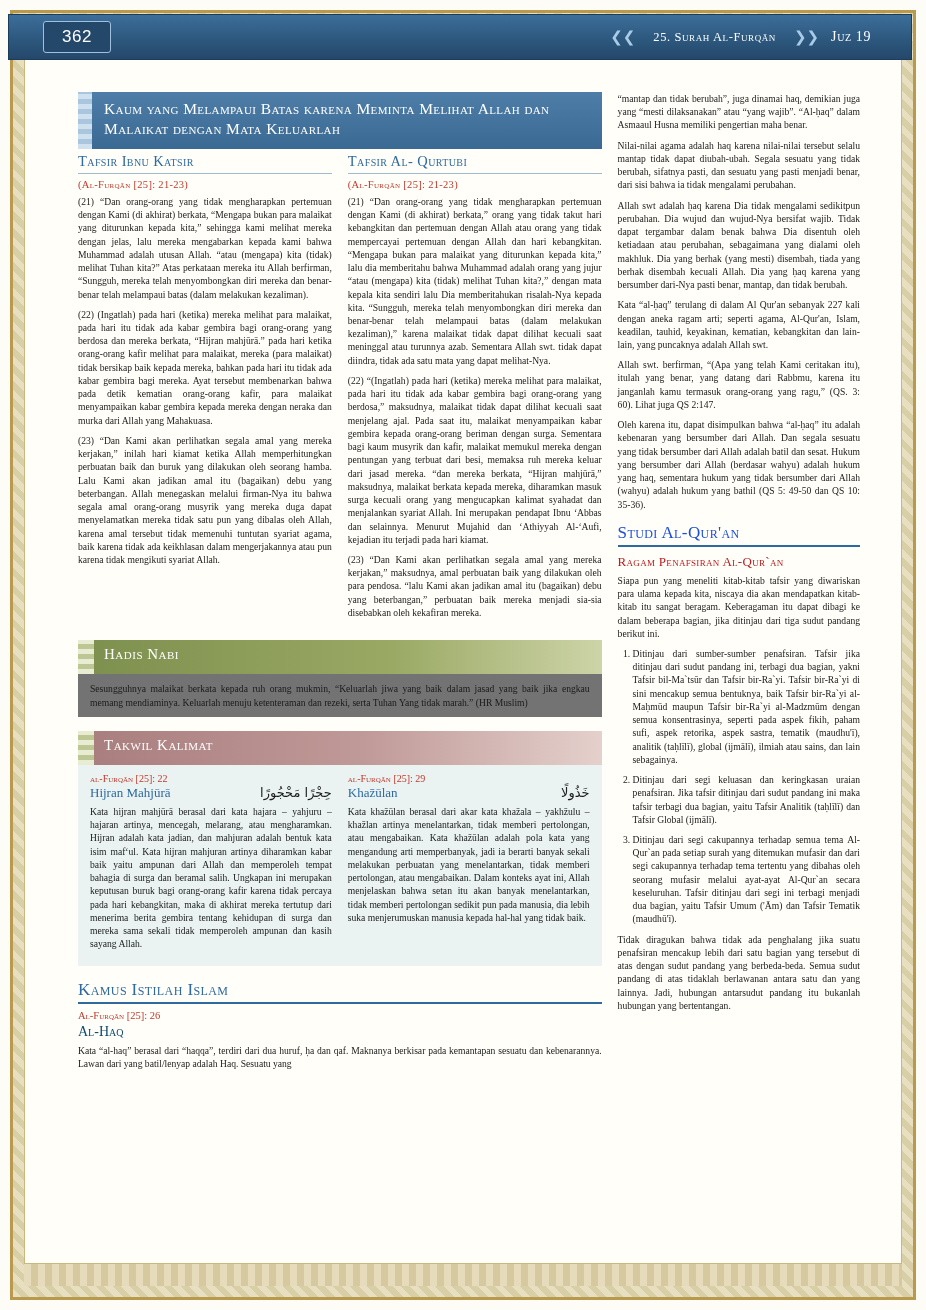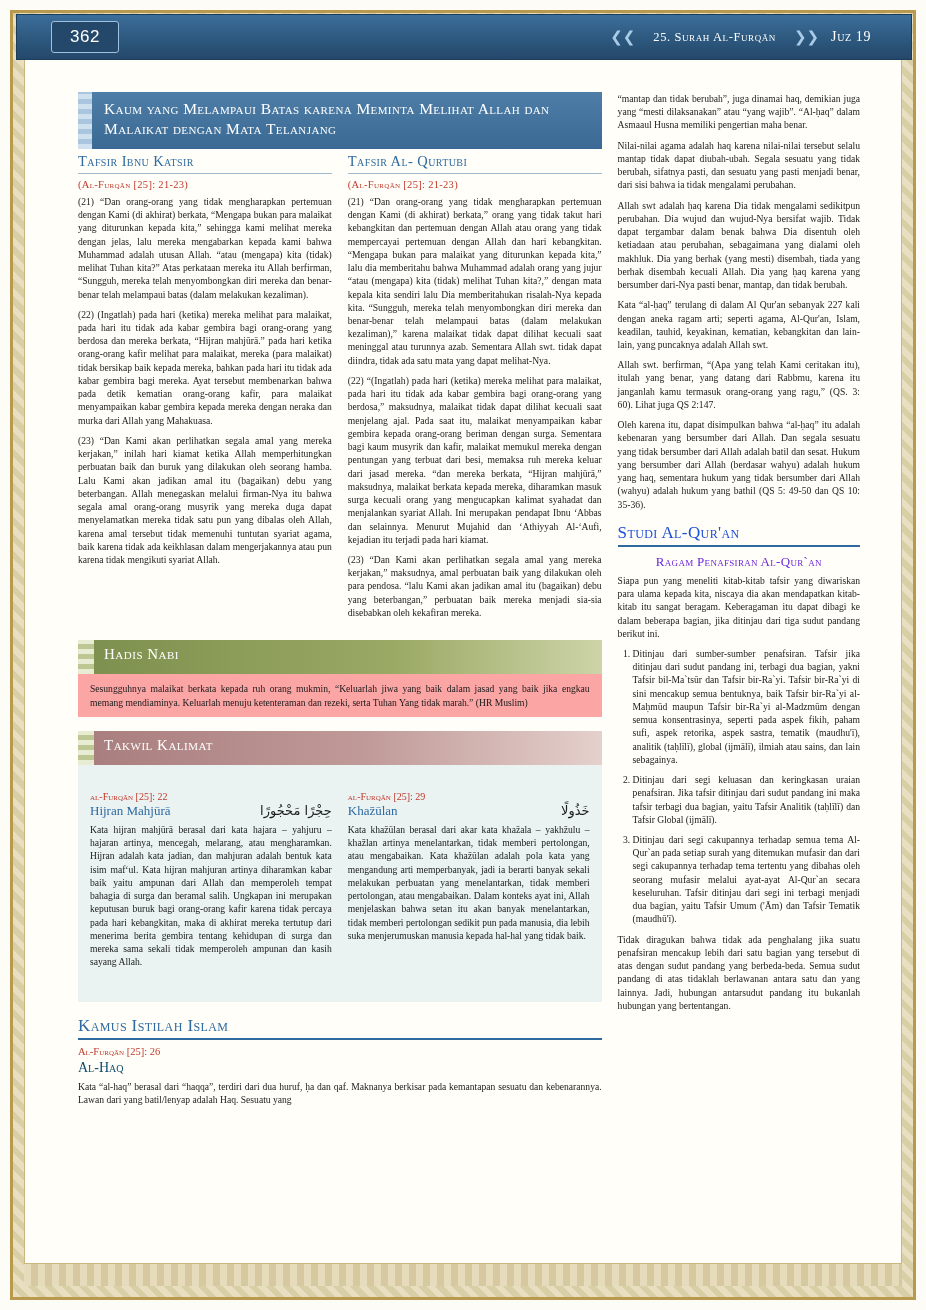--- a/index.html
+++ b/index.html
@@ -24,21 +24,21 @@
     box-sizing:border-box;
   }
   .border-inner{
     position:absolute;top:24px;left:24px;right:24px;bottom:24px;
     background:#fffef9;
     border:1px solid #c9b77e;
     box-sizing:border-box;
   }
   
   .header{
-    position:absolute;top:14px;left:16px;right:14px;height:46px;
+    position:absolute;top:14px;left:8px;right:14px;height:46px;
     background:linear-gradient(180deg,#3c6e9a 0%, #2d587e 55%, #24486a 100%);
     border:1px solid #1d3c59;
     box-sizing:border-box;
     display:flex;align-items:center;
   }
   .page-num{
     margin-left:34px;
     width:66px;height:30px;
     background:#24486a;
     border:1px solid #9fc1dd;
@@ -110,25 +110,25 @@
     position:relative;
   }
   .panel-title:before{
     content:"";position:absolute;left:0;top:0;bottom:0;width:16px;
     background:repeating-linear-gradient(0deg,#e7ecd3 0 5px,#bcc793 5px 10px);
   }
   .panel-title.rose{
     background:linear-gradient(90deg,#a87d7d 0%, #c09a98 55%, #e4d0cc 100%);
   }
   .panel-body{
-    background:#fca5a5;
+    background:#737373;
     padding:8px 12px;
     font-size:9.6px;line-height:1.4;text-align:justify;
   }
-  .takwil-wrap{display:flex;gap:16px;background:#eaf2f2;padding:26px 12px;}
+  .takwil-wrap{display:flex;gap:16px;background:#eaf2f2;padding:8px 12px;}
   .takwil-col{width:calc(50% - 8px);}
   .takwil-ref{font-size:10px;color:#c0392b;font-variant:small-caps;margin-bottom:1px;}
   .takwil-word{
     font-size:13px;color:#2e6aa0;margin-bottom:4px;
     display:flex;justify-content:space-between;align-items:baseline;gap:24px;
   }
   .arab{font-family:"DejaVu Sans", sans-serif;font-size:13px;color:#1b1b1b;}
   
   .kamus-title{
     margin-top:14px;font-size:17px;color:#2e6aa0;font-variant:small-caps;
@@ -137,21 +137,21 @@
   .kamus-rule{height:2px;background:#2e6aa0;margin:2px 0 6px 0;}
   .kamus-ref{font-size:10.5px;color:#c0392b;font-variant:small-caps;margin-bottom:3px;}
   .kamus-word{font-size:14px;color:#0c4a6e;font-variant:small-caps;margin-bottom:4px;}
   
   .rcol p.body{font-size:9.6px;}
   .studi-title{
     margin-top:12px;font-size:17px;color:#1d4ed8;font-variant:small-caps;letter-spacing:.4px;
   }
   .studi-rule{height:2px;background:#2e6aa0;margin:2px 0 7px 0;}
   .ragam{
-    font-size:13px;color:#6d28d9;font-variant:small-caps;letter-spacing:.3px;margin-bottom:4px;text-align:center;
+    font-size:13px;color:#b91c1c;font-variant:small-caps;letter-spacing:.3px;margin-bottom:4px;
   }
   ol.num{margin:0;padding-left:15px;}
   ol.num li{font-size:9.6px;line-height:1.38;text-align:justify;margin-bottom:7px;}
   
   .footer-orn{
     position:absolute;left:24px;right:24px;bottom:24px;height:22px;
     background:repeating-linear-gradient(90deg,#e6dcbc 0 7px,#d6c9a0 7px 14px);
     border-top:1px solid #c9b77e;
   }
 </style>
@@ -171,21 +171,21 @@
     <span class="hdr-sep">❯❯</span>
     <div class="hdr-juz">Juz 19</div>
   </div>
 
   <div class="content">
     <div class="cols">
 
       <div class="col-left">
 
         <div class="banner">
-          <h1>Kaum yang Melampaui Batas karena Meminta Melihat Allah dan Malaikat dengan Mata Telanjang</h1>
+          <h1>Kaum yang Melampaui Batas karena Meminta Melihat Allah dan Malaikat dengan Mata Keluarlah</h1>
         </div>
 
         <div class="two">
           <div class="half">
             <div class="tafsir-head">Tafsir Ibnu Katsir</div>
             <div class="rule"></div>
             <div class="ref">(Al-Furqān [25]: 21-23)</div>
             <p class="body">(21) “Dan orang-orang yang tidak mengharapkan pertemuan dengan Kami (di akhirat) berkata, “Mengapa bukan para malaikat yang diturunkan kepada kita,” sehingga kami melihat mereka dengan jelas, lalu mereka mengabarkan kepada kami bahwa Muhammad adalah utusan Allah. “atau (mengapa) kita (tidak) melihat Tuhan kita?” Atas perkataan mereka itu Allah berfirman, “Sungguh, mereka telah menyombongkan diri mereka dan benar-benar telah melampaui batas (dalam melakukan kezaliman).</p>
             <p class="body">(22) (Ingatlah) pada hari (ketika) mereka melihat para malaikat, pada hari itu tidak ada kabar gembira bagi orang-orang yang berdosa dan mereka berkata, “Hijran mahjūrā.” pada hari ketika orang-orang kafir melihat para malaikat, mereka (para malaikat) tidak bersikap baik kepada mereka, bahkan pada hari itu tidak ada kabar gembira bagi mereka. Ayat tersebut membenarkan bahwa pada detik kematian orang-orang kafir, para malaikat menyampaikan kabar gembira kepada mereka dengan neraka dan murka dari Allah yang Mahakuasa.</p>
             <p class="body">(23) “Dan Kami akan perlihatkan segala amal yang mereka kerjakan,” inilah hari kiamat ketika Allah memperhitungkan perbuatan baik dan buruk yang dilakukan oleh seorang hamba. Lalu Kami akan jadikan amal itu (bagaikan) debu yang beterbangan. Allah menegaskan melalui firman-Nya itu bahwa segala amal orang-orang musyrik yang mereka duga dapat menyelamatkan mereka tidak satu pun yang dibalas oleh Allah, karena amal tersebut tidak memenuhi tuntutan syariat agama, baik karena tidak ada keikhlasan dalam mengerjakannya atau pun karena tidak mengikuti syariat Allah.</p>

